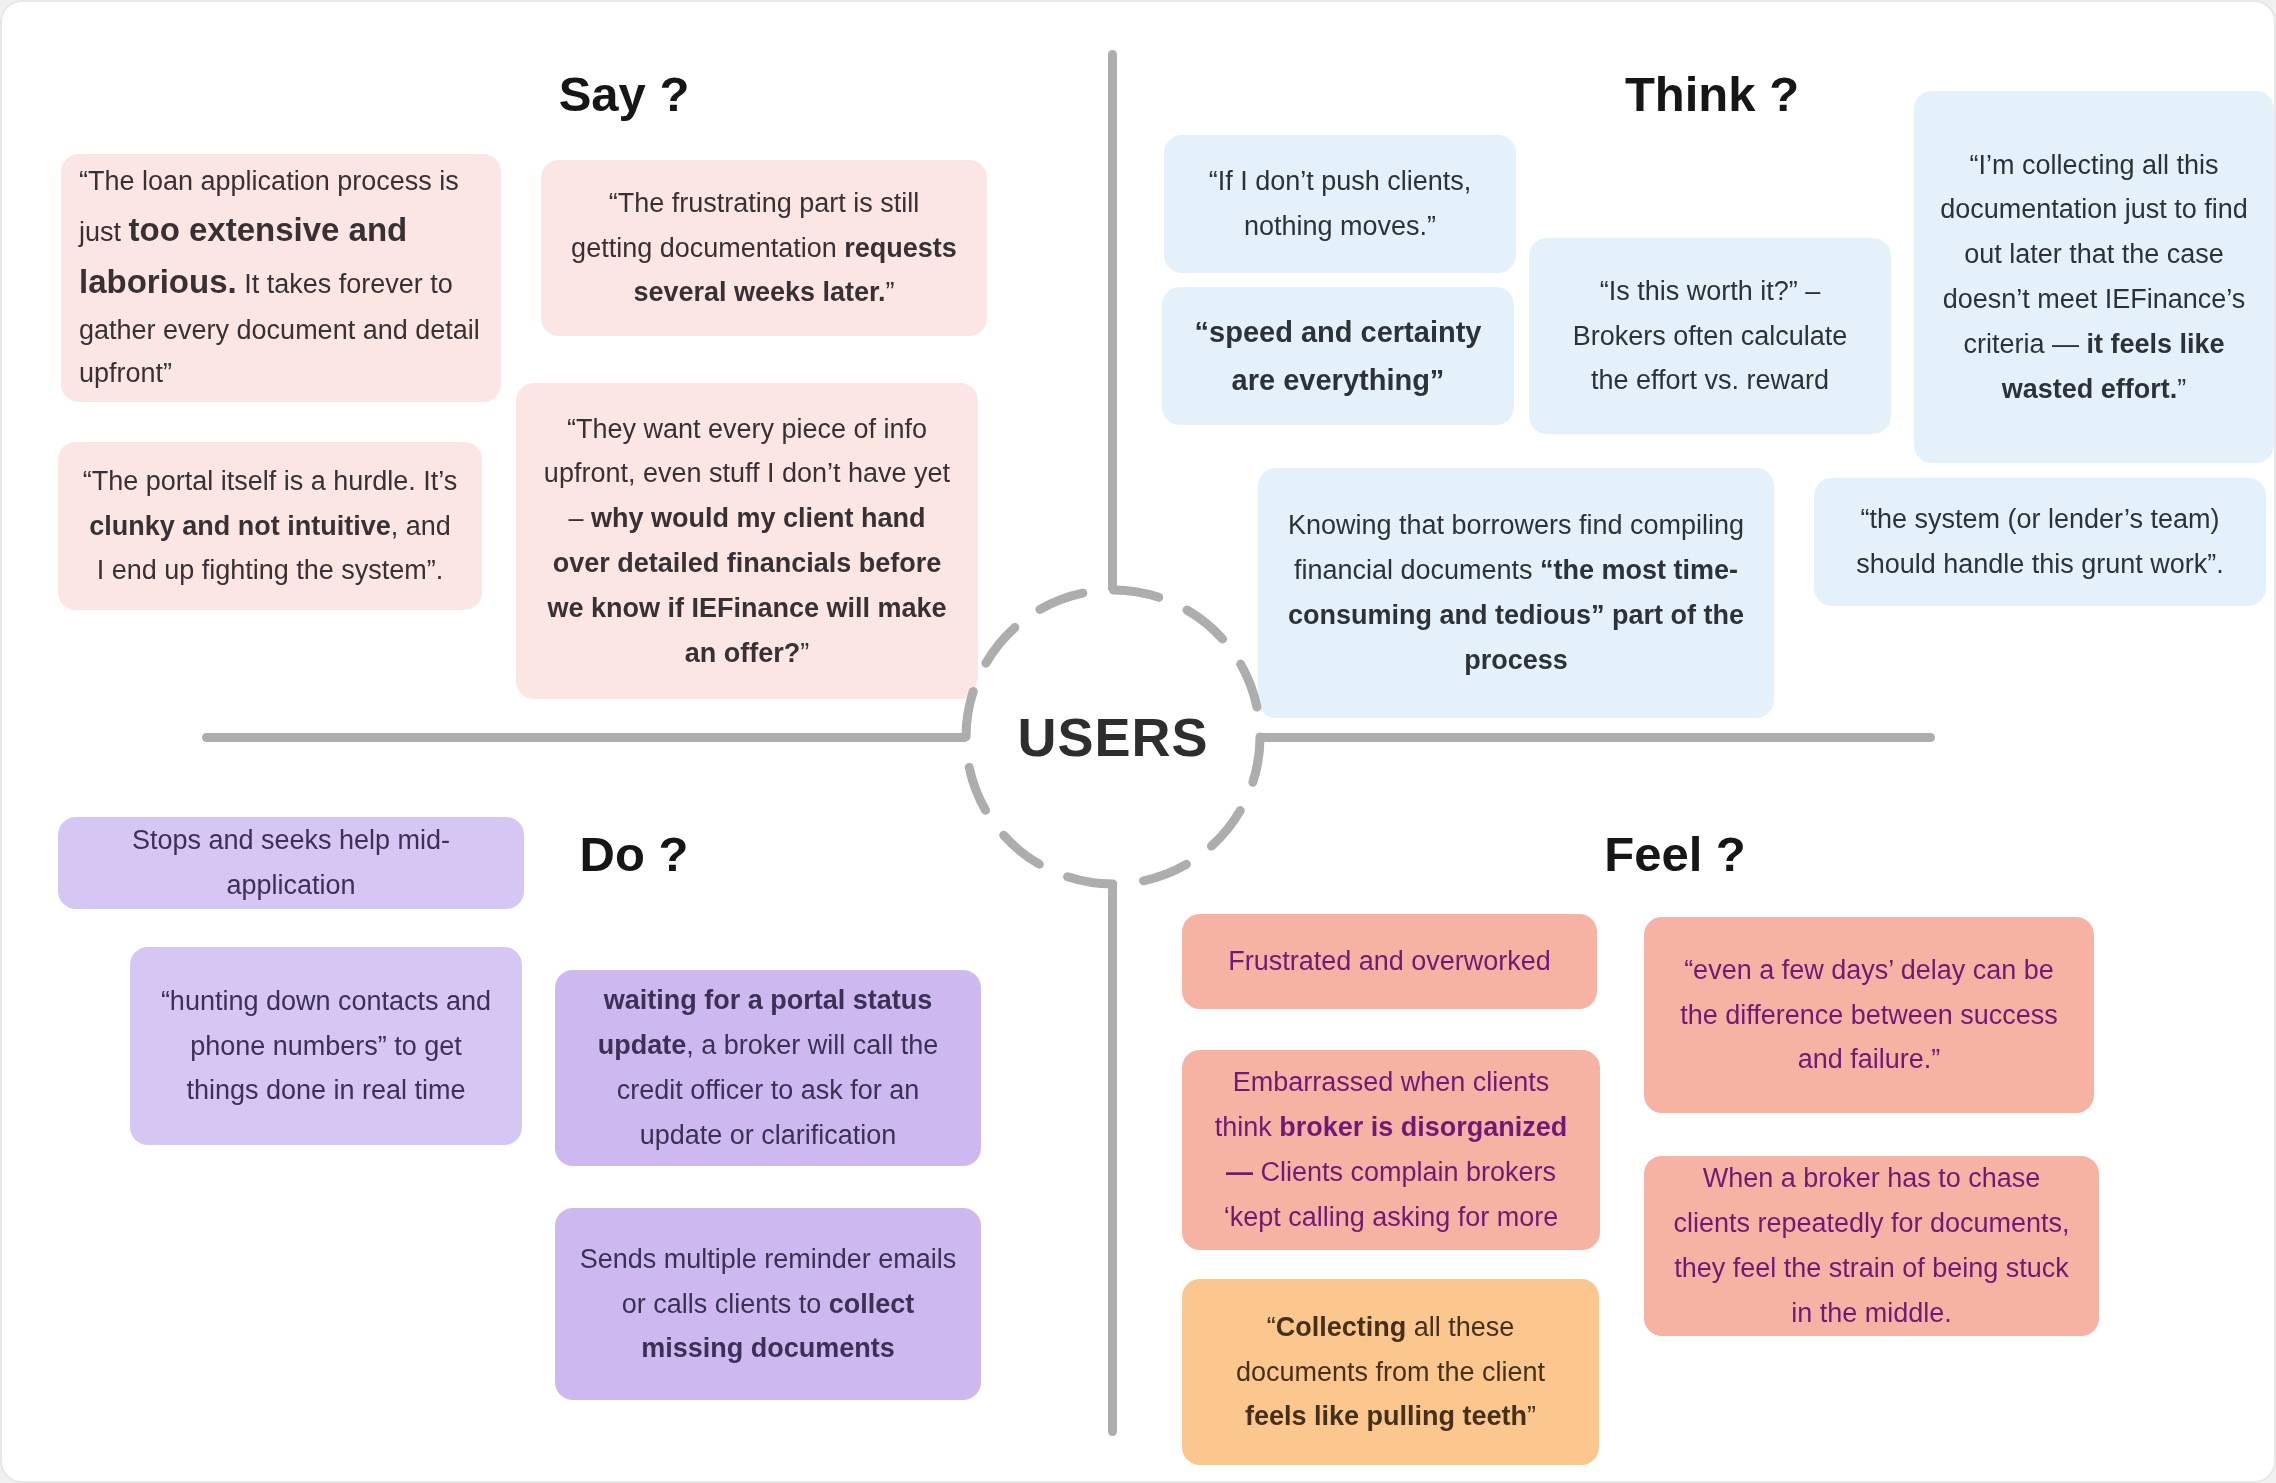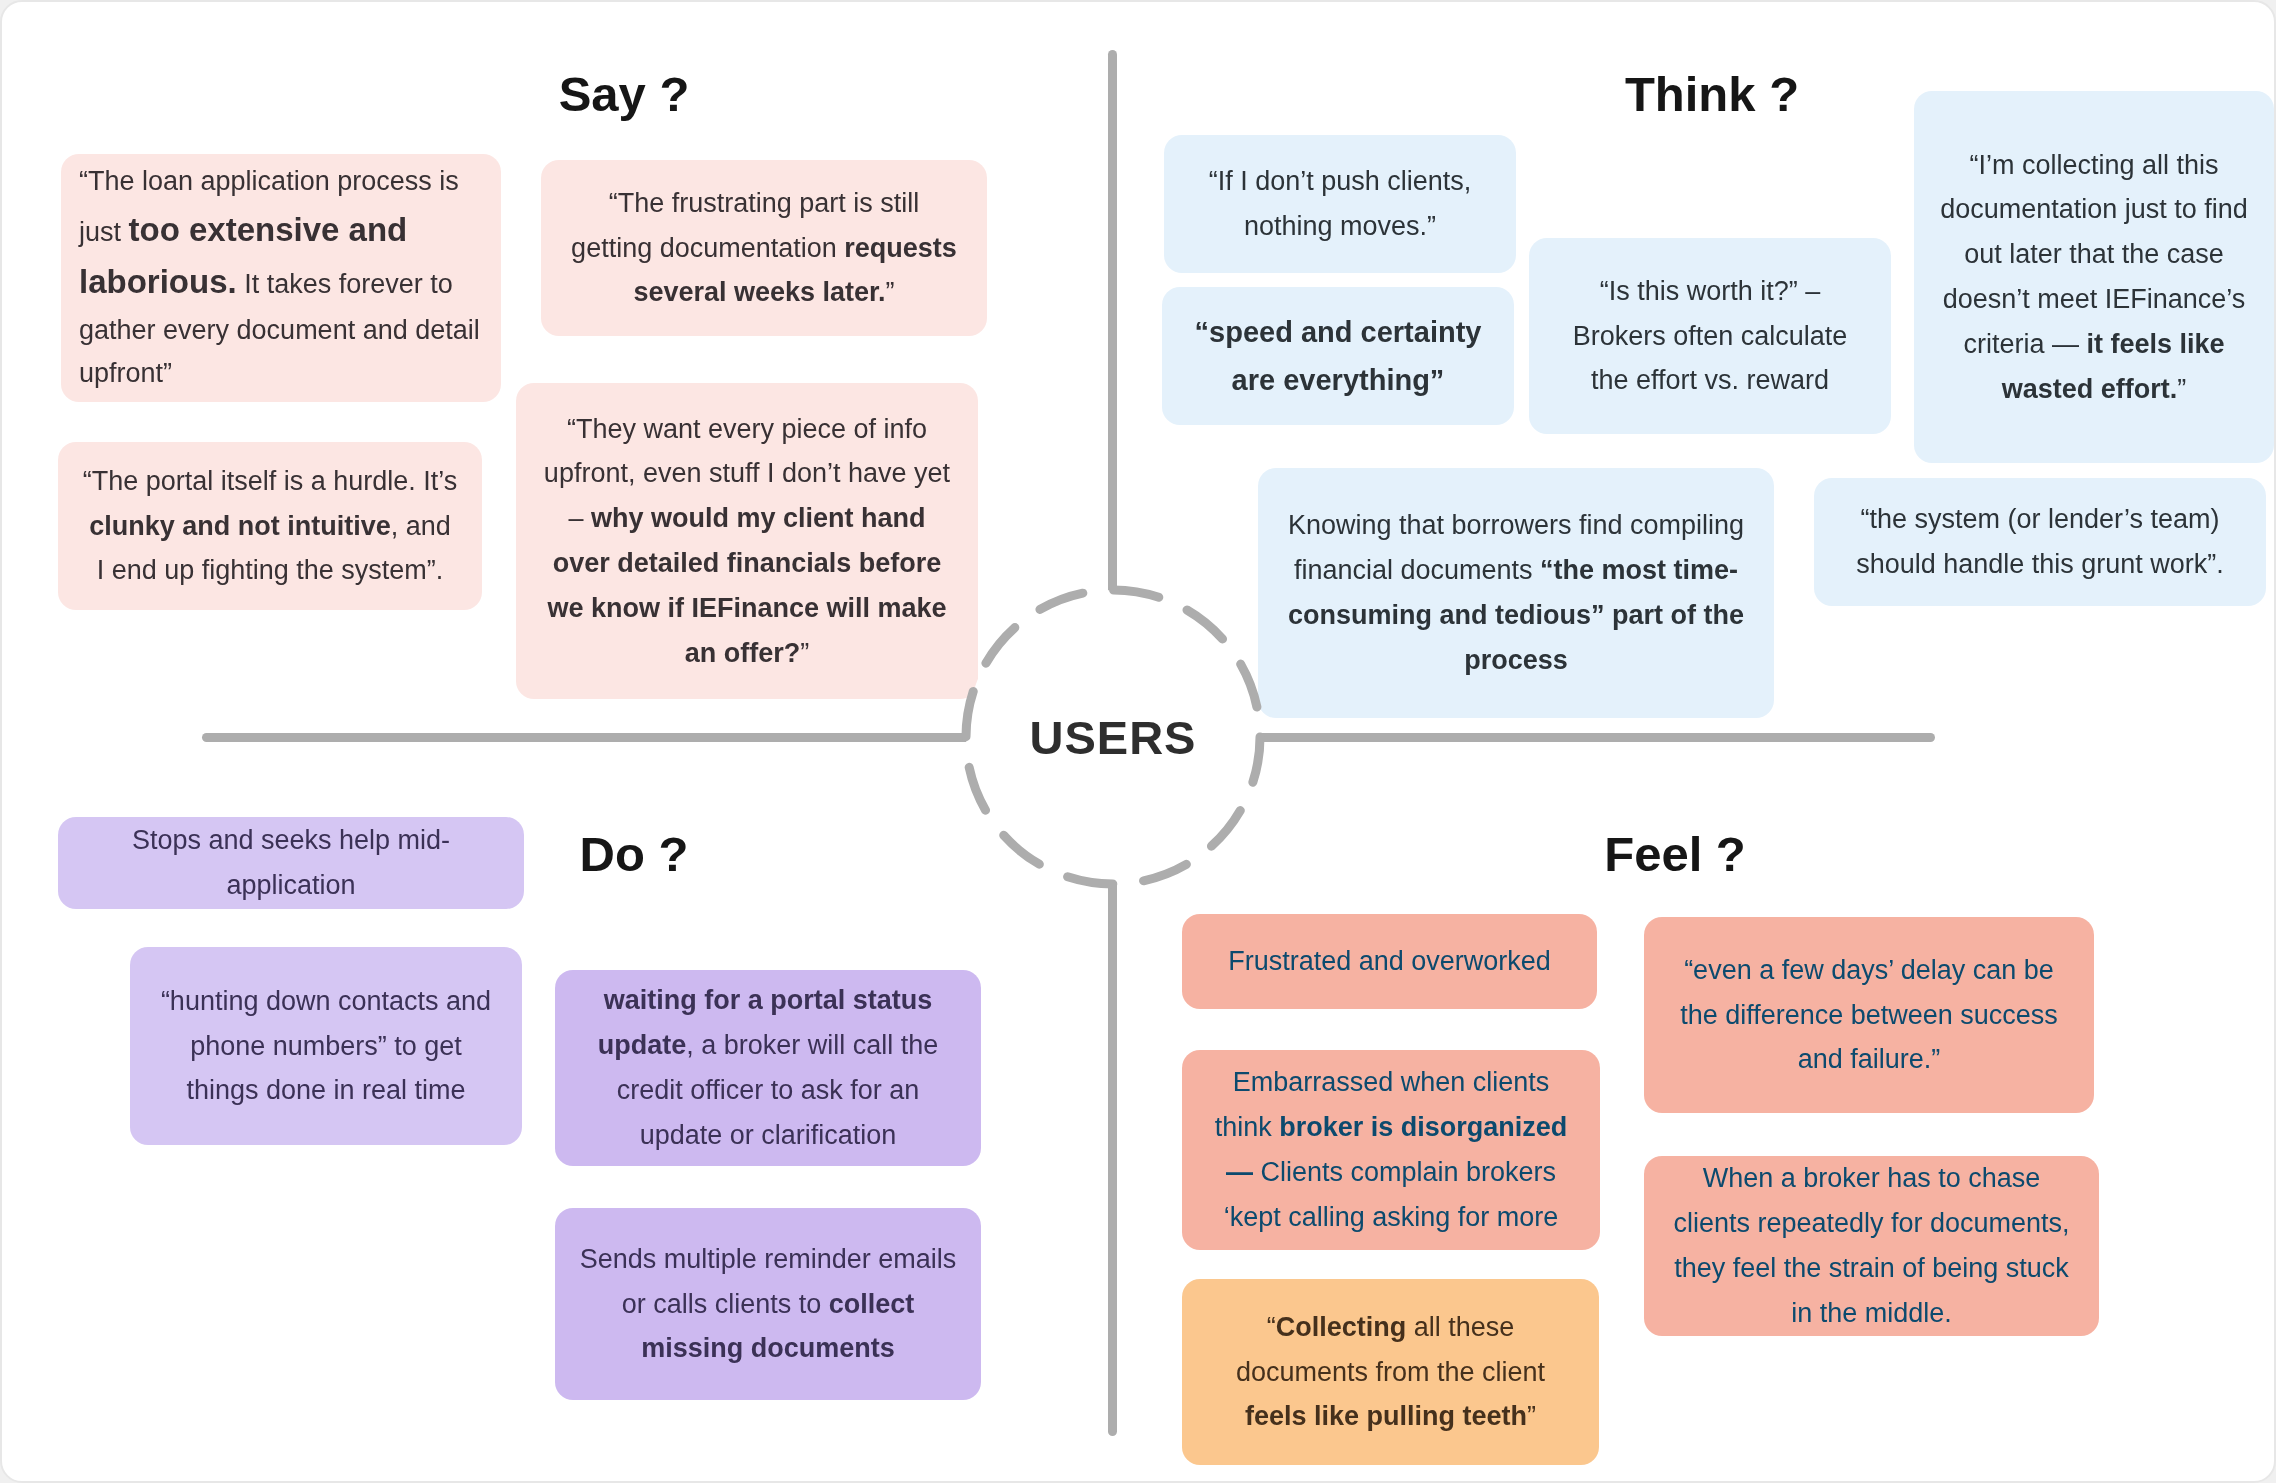--- a/index.html
+++ b/index.html
@@ -8,42 +8,42 @@
 
   
   .axis{position:absolute;background:var(--line,#adadad);border-radius:6px;}
   .axis-h{left:200px;top:731px;width:1733px;height:9px;}
   .axis-v{left:1106px;top:48px;width:9px;height:1386px;}
 
   
   .center-circle{position:absolute;left:951px;top:575px;width:320px;height:320px;}
   .center-circle svg{position:absolute;inset:0;}
   .users-label{position:absolute;inset:0;display:flex;align-items:center;justify-content:center;
-               font-size:47px;font-weight:700;letter-spacing:1px;color:var(--users-ink,#2e2e2e);}
+               font-size:54px;font-weight:700;letter-spacing:1px;color:var(--users-ink,#2e2e2e);}
 
   
   .q-title{position:absolute;transform:translateX(-50%);font-size:49px;font-weight:700;
            color:var(--title-ink,#161616);white-space:nowrap;}
   .t-say{left:622px;top:64px;}
   .t-think{left:1710px;top:64px;}
   .t-do{left:632px;top:824px;}
   .t-feel{left:1673px;top:824px;}
 
   
   .note{position:absolute;border-radius:18px;box-sizing:border-box;display:flex;
         align-items:center;justify-content:center;padding:14px 24px;}
   .note .txt{font-size:27px;line-height:1.66;text-align:center;width:100%;}
   .note b{font-weight:700;}
   .note .big{font-weight:700;font-size:33px;}
 
   .c-pink{background:var(--say-note,#fce6e3);}   .c-pink .txt{color:#383134;}
   .c-blue{background:var(--think-note,#e4f1fb);} .c-blue .txt{color:#2c3338;}
   .c-purple{background:var(--do-note,#d5c6f3);}  .c-purple .txt{color:#3b3156;}
   .c-purple2{background:var(--do-note-deep,#cdb9f0);} .c-purple2 .txt{color:#3b3156;}
-  .c-salmon{background:var(--feel-note,#f6b2a2);} .c-salmon .txt{color:#0c4a6e;}
+  .c-salmon{background:var(--feel-note,#f6b2a2);} .c-salmon .txt{color:#701a75;}
   .c-orange{background:var(--feel-orange,#fbc78e);} .c-orange .txt{color:#45301c;}
 
   
   .n-say1{left:59px;top:152px;width:440px;height:248px;padding:10px 18px;}
   .n-say1 .txt{text-align:left;line-height:1.6;}
   .n-say2{left:539px;top:158px;width:446px;height:176px;}
   .n-say3{left:56px;top:440px;width:424px;height:168px;}
   .n-say4{left:514px;top:381px;width:462px;height:316px;}
 
   .n-think1{left:1162px;top:133px;width:352px;height:138px;}

